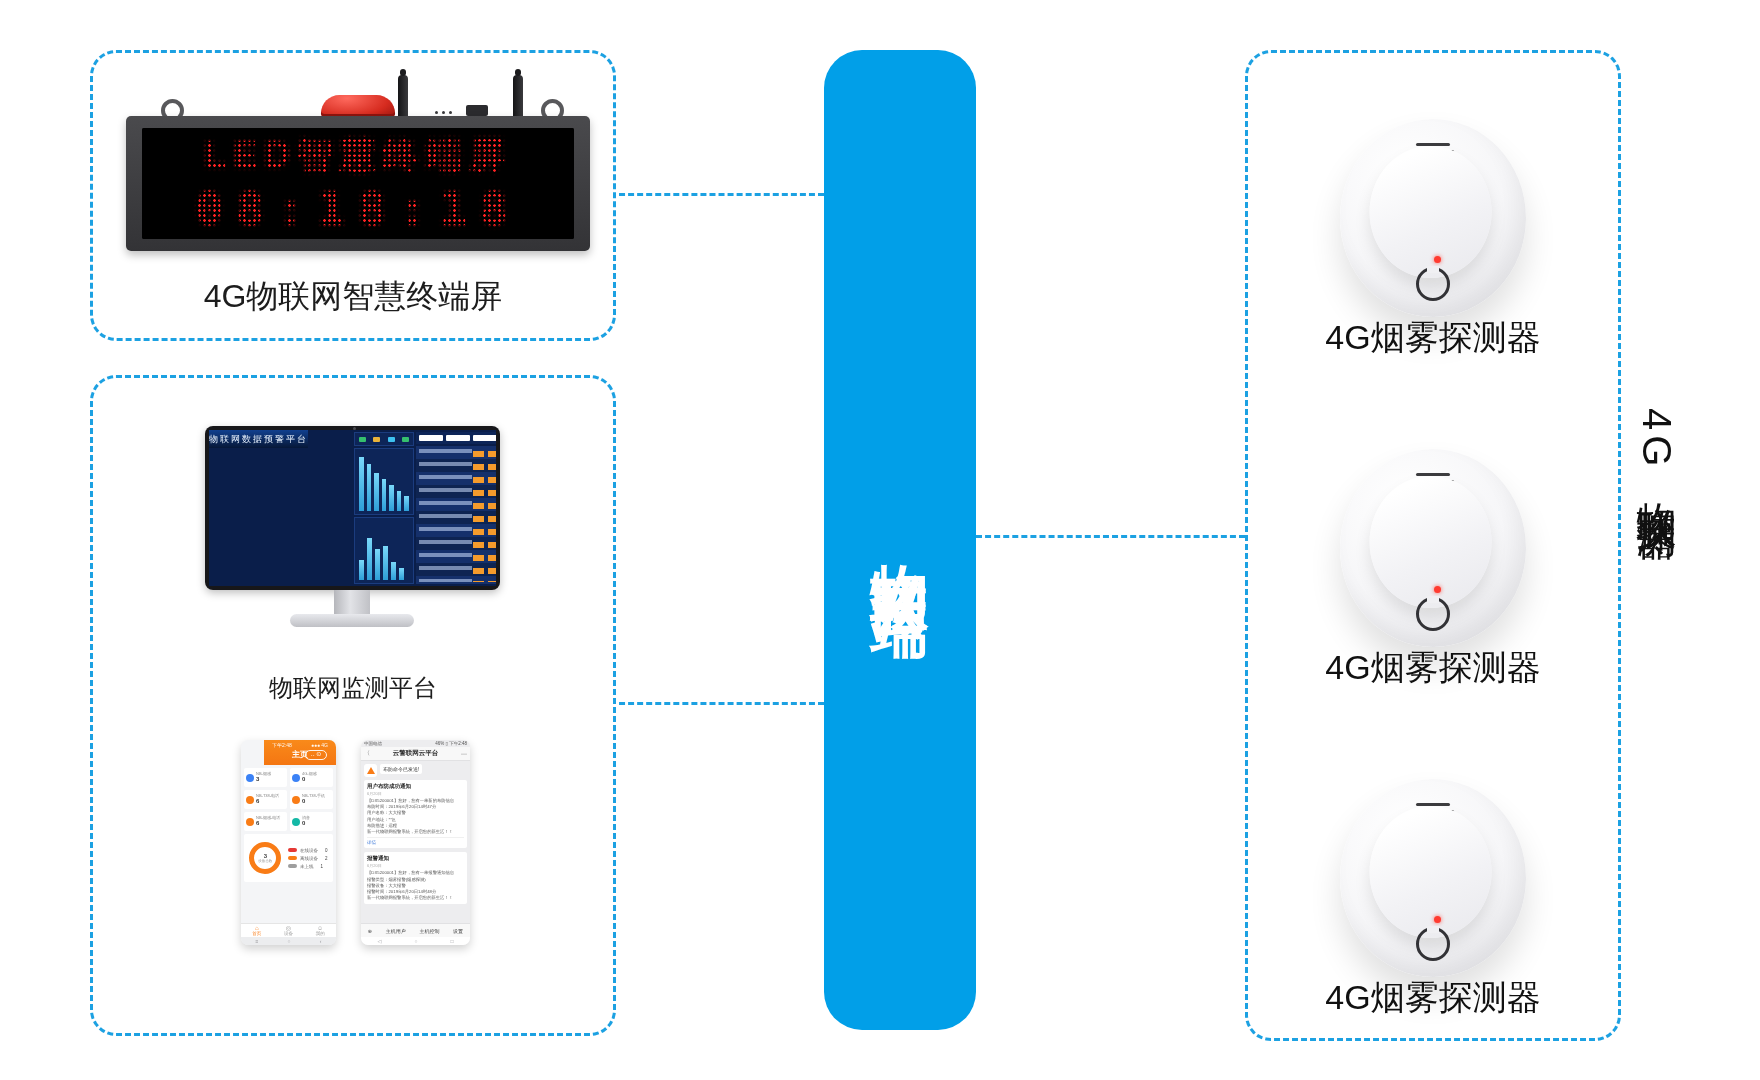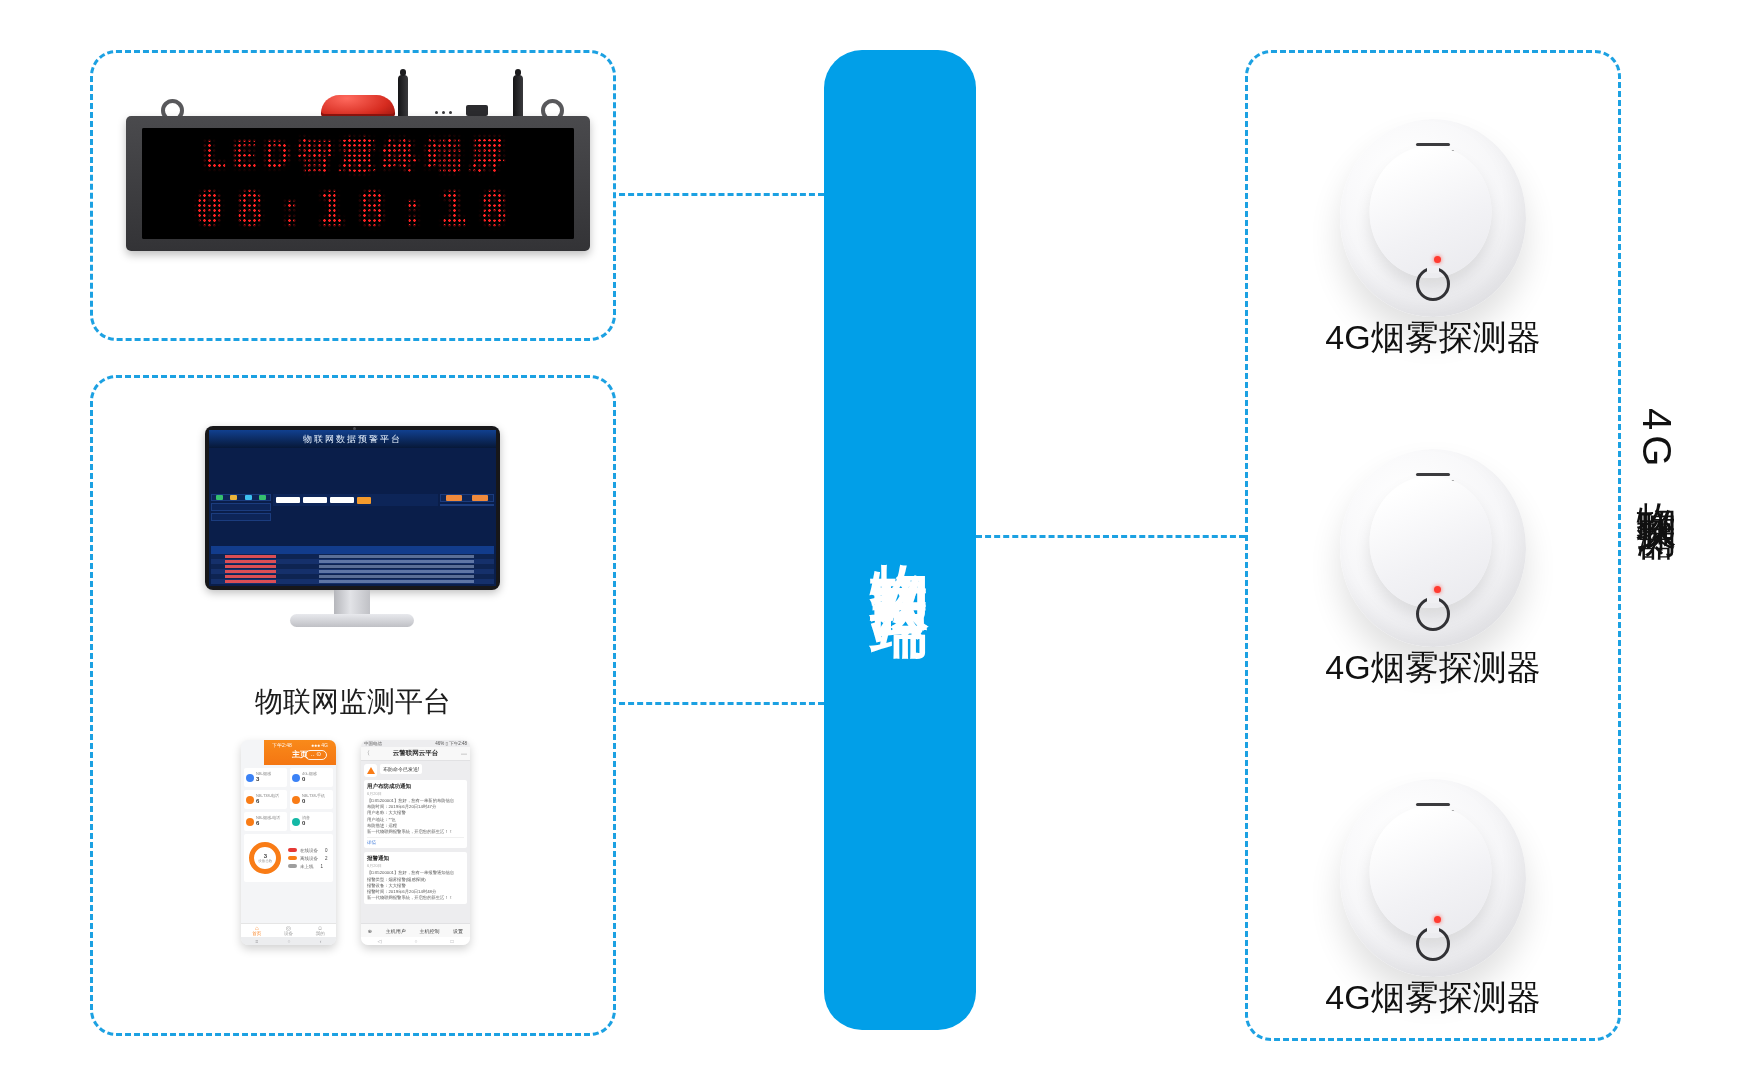--- a/index.html
+++ b/index.html
@@ -36,21 +36,21 @@
   .vent-dots{position:absolute;left:342px;top:58px;display:flex;gap:4px;}
   .vent-dots i{width:3px;height:3px;background:#39393c;border-radius:50%;}
   .caption{position:absolute;width:100%;text-align:center;color:#1d1d1d;}
   
   .monitor{position:absolute;left:112px;top:48px;width:295px;height:164px;background:#17171a;border-radius:8px;
            box-shadow:0 3px 8px rgba(0,0,0,.25);padding:4px;box-sizing:border-box;}
   .mon-cam{position:absolute;top:1px;left:50%;width:3px;height:3px;border-radius:50%;background:#4a4a4f;}
   .mon-neck{position:absolute;left:241px;top:212px;width:36px;height:26px;background:linear-gradient(90deg,#b5b6bb,#e2e3e7 45%,#c0c1c6);}
   .mon-base{position:absolute;left:197px;top:236px;width:124px;height:13px;border-radius:7px;
             background:linear-gradient(180deg,#e8e9ed,#bfc0c5);}
-  .dash{position:relative;width:100%;height:100%;background:#0A1E4A;display:flex;flex-direction:column;overflow:hidden;gap:44px;}
+  .dash{position:relative;width:100%;height:100%;background:#0A1E4A;display:flex;flex-direction:row;overflow:hidden;gap:44px;}
   .dash-header{height:18px;background:linear-gradient(180deg,#11408F,#071838);display:flex;align-items:center;
             justify-content:center;color:#EAF4FF;font-size:9px;letter-spacing:2px;flex:0 0 auto;}
   .dash-body{flex:1;display:flex;gap:2px;padding:2px;min-height:0;}
   .panel{background:#0D2558;border:1px solid #1B3C7E;box-sizing:border-box;}
   .dash-left{width:60px;display:flex;flex-direction:column;gap:2px;}
   .stat-strip{height:14px;display:flex;align-items:center;justify-content:space-around;}
   .stat-strip i{width:7px;height:5px;border-radius:1px;}
   .chart{flex:1;display:flex;align-items:flex-end;gap:3px;padding:3px 4px;}
   .bar{width:5px;background:linear-gradient(180deg,#79D8FA,#2E9FD8);}
   .dash-center{flex:1;display:flex;flex-direction:column;gap:2px;min-width:0;}
@@ -166,20 +166,21 @@
         <i></i>
         <i></i>
       </div>
     <div class="led-frame">
       <div class="led-screen">
         <div class="led-line1">LED智慧终端屏</div>
         <div class="led-line2">08:18:18</div>
         <div class="dotgrid"></div>
       </div>
     </div>
+    <div class="caption" style="top:222px;font-size:32px;">4G物联网智慧终端屏</div>
   </div>
 
   <div class="dash-box" style="left:90px;top:375px;width:520px;height:655px;">
 
     <div class="monitor">
       <div class="mon-cam"></div>
       <div class="dash">
         <div class="dash-header">物联网数据预警平台</div>
         <div class="dash-body">
           <div class="dash-left">
@@ -237,21 +238,21 @@
           <div class="b-head"></div>
           <div class="b-rows">
             <div class="sim-red"></div>
             <div class="sim-faint"></div>
           </div>
         </div>
       </div>
     </div>
     <div class="mon-neck"></div>
     <div class="mon-base"></div>
-    <div class="caption" style="top:305px;font-size:28px;">物联网监测平台</div>
+    <div class="caption" style="top:294px;font-size:24px;">物联网监测平台</div>
 
     <div class="phone" style="left:148px;top:362px;width:95px;height:205px;">
       <div class="p1-head">
         <div class="p1-status">
           <span>下午2:48</span>
           <span>●●● 4G</span>
         </div>
         <div class="p1-titlerow">
           <span class="p1-title">主页</span>
           <span class="capsule">‥ ⊙</span>

